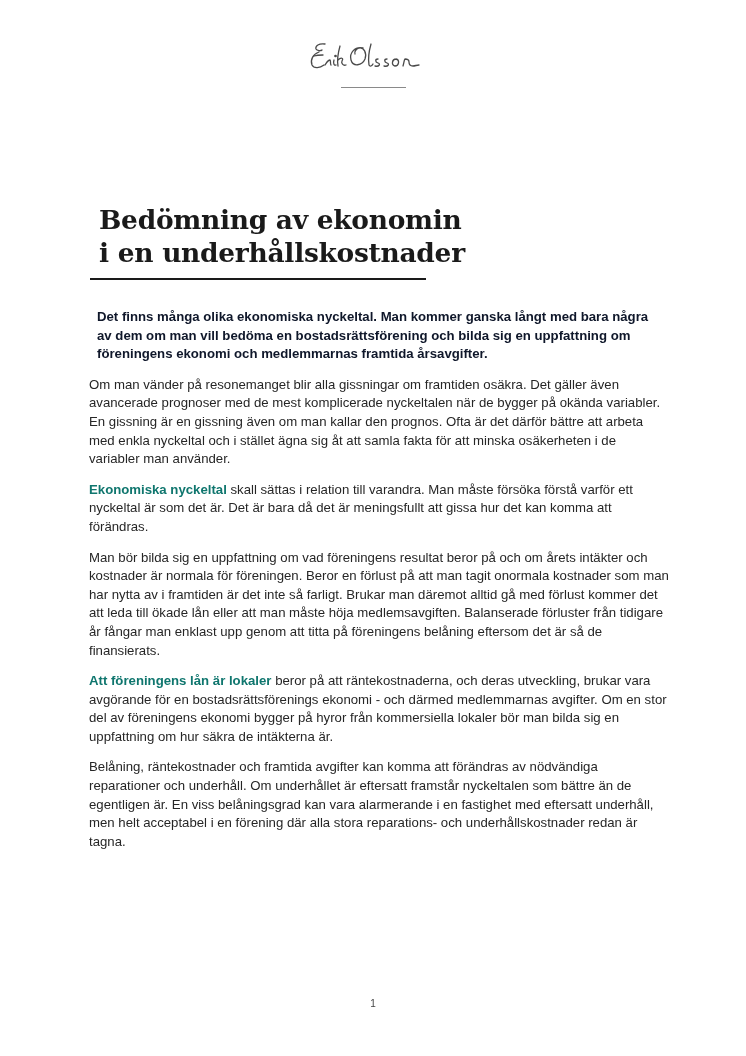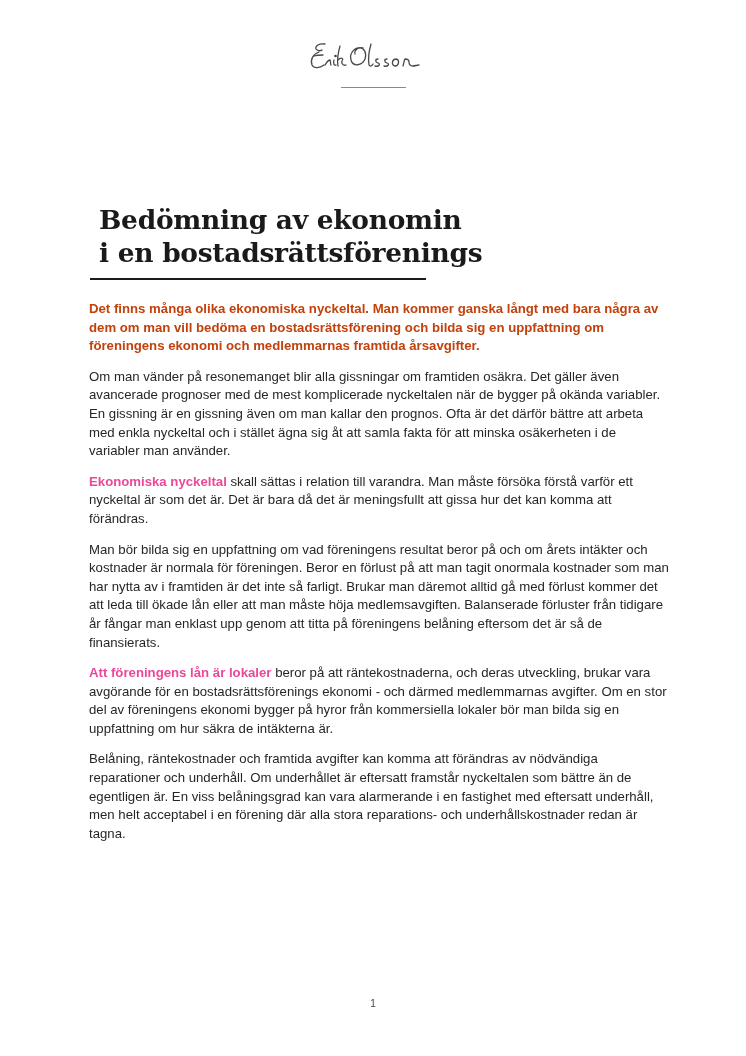--- a/index.html
+++ b/index.html
@@ -62,30 +62,30 @@
       top: 300px;
       width: 580px;
       font-size: 13.2px;
       line-height: 18.6px;
       color: #262626;
     }
     .body-text p {
       margin: 0 0 12px 0;
     }
     .body-text p.intro {
-      margin: 0;
+      margin: 8px;
       font-weight: bold;
-      color: #c2410c;
+      color: #0f172a;
     }
     .body-text p.after-intro {
       margin-top: 12px;
     }
     .body-text b {
       font-weight: bold;
-      color: #ec4899;
+      color: #0f766e;
     }
     .page-number {
       position: absolute;
       left: 0;
       width: 746px;
       top: 998px;
       text-align: center;
       font-size: 10px;
       color: #444444;
     }
@@ -118,21 +118,21 @@
       <path d="M89 21 C 85 21, 84 27, 88 28 C 92 28, 93 22, 89 21"></path>
 
       <path d="M96 28 C 97 25, 97 22, 98 21 C 100 21, 102 22, 102 24 C 102 26, 103 28, 106 28 C 108 28, 110 27, 112 27"></path>
     </g>
   </svg>
 </div>
 <div class="logo-rule"></div>
 
 <h1 class="title">
   <span>Bedömning av ekonomin</span>
-  <span>i en bostadsrättsförenings</span>
+  <span>i en underhållskostnader</span>
 </h1>
 <div class="title-rule"></div>
 
 <div class="body-text">
   <p class="intro">Det finns många olika ekonomiska nyckeltal. Man kommer ganska långt med bara några av dem om man vill bedöma en bostadsrättsförening och bilda sig en uppfattning om föreningens ekonomi och medlemmarnas framtida årsavgifter.</p>
   <p class="after-intro"><span>Om man vänder på resonemanget blir alla gissningar om framtiden osäkra. Det gäller även avancerade prognoser med de mest komplicerade nyckeltalen när de bygger på okända variabler. En gissning är en gissning även om man kallar den prognos. Ofta är det därför bättre att arbeta med enkla nyckeltal och i stället ägna sig åt att samla fakta för att minska osäkerheten i de variabler man använder.</span></p>
   <p><b>Ekonomiska nyckeltal</b><span> skall sättas i relation till varandra. Man måste försöka förstå varför ett nyckeltal är som det är. Det är bara då det är meningsfullt att gissa hur det kan komma att förändras.</span></p>
   <p><span>Man bör bilda sig en uppfattning om vad föreningens resultat beror på och om årets intäkter och kostnader är normala för föreningen. Beror en förlust på att man tagit onormala kostnader som man har nytta av i framtiden är det inte så farligt. Brukar man däremot alltid gå med förlust kommer det att leda till ökade lån eller att man måste höja medlemsavgiften. Balanserade förluster från tidigare år fångar man enklast upp genom att titta på föreningens belåning eftersom det är så de finansierats.</span></p>
   <p><b>Att föreningens lån är lokaler</b><span> beror på att räntekostnaderna, och deras utveckling, brukar vara avgörande för en bostadsrättsförenings ekonomi - och därmed medlemmarnas avgifter. Om en stor del av föreningens ekonomi bygger på hyror från kommersiella lokaler bör man bilda sig en uppfattning om hur säkra de intäkterna är.</span></p>
   <p><span>Belåning, räntekostnader och framtida avgifter kan komma att förändras av nödvändiga reparationer och underhåll. Om underhållet är eftersatt framstår nyckeltalen som bättre än de egentligen är. En viss belåningsgrad kan vara alarmerande i en fastighet med eftersatt underhåll, men helt acceptabel i en förening där alla stora reparations- och underhållskostnader redan är tagna.</span></p>

